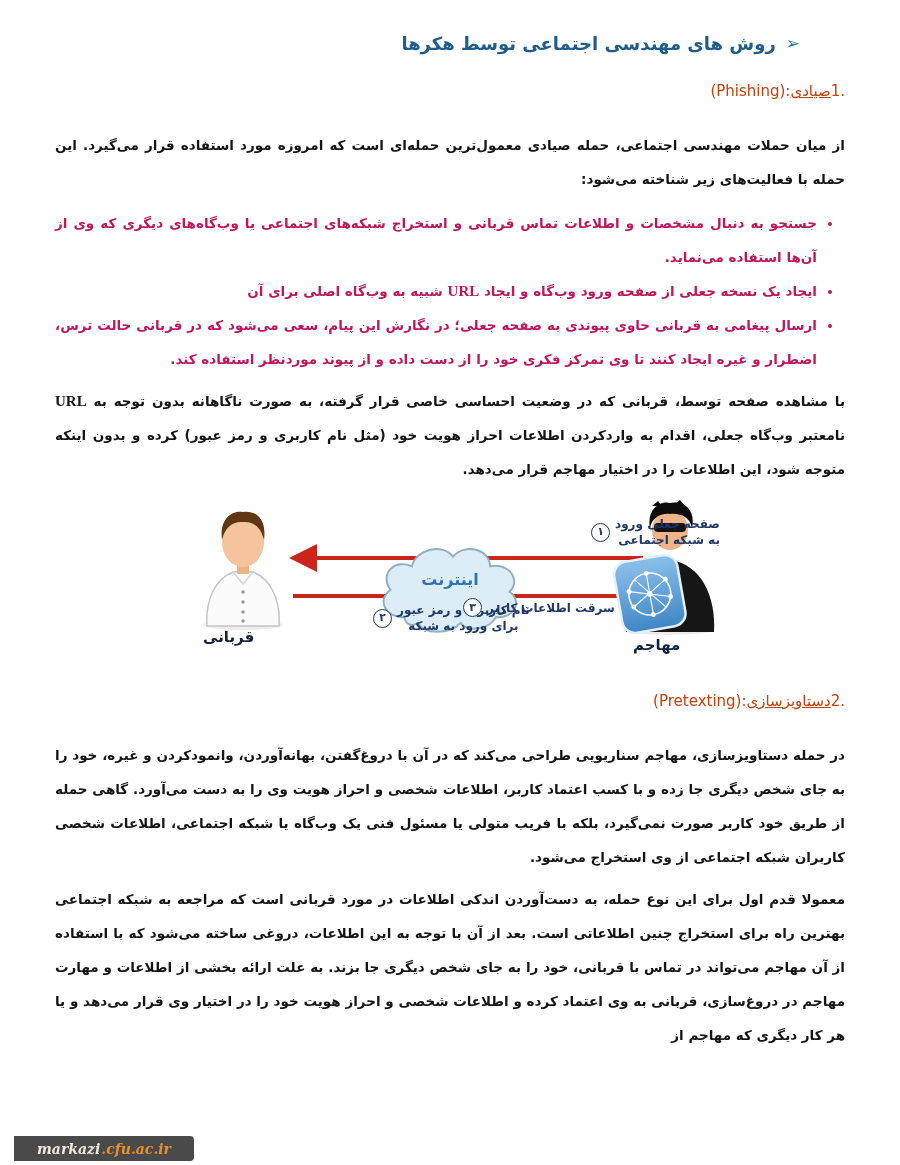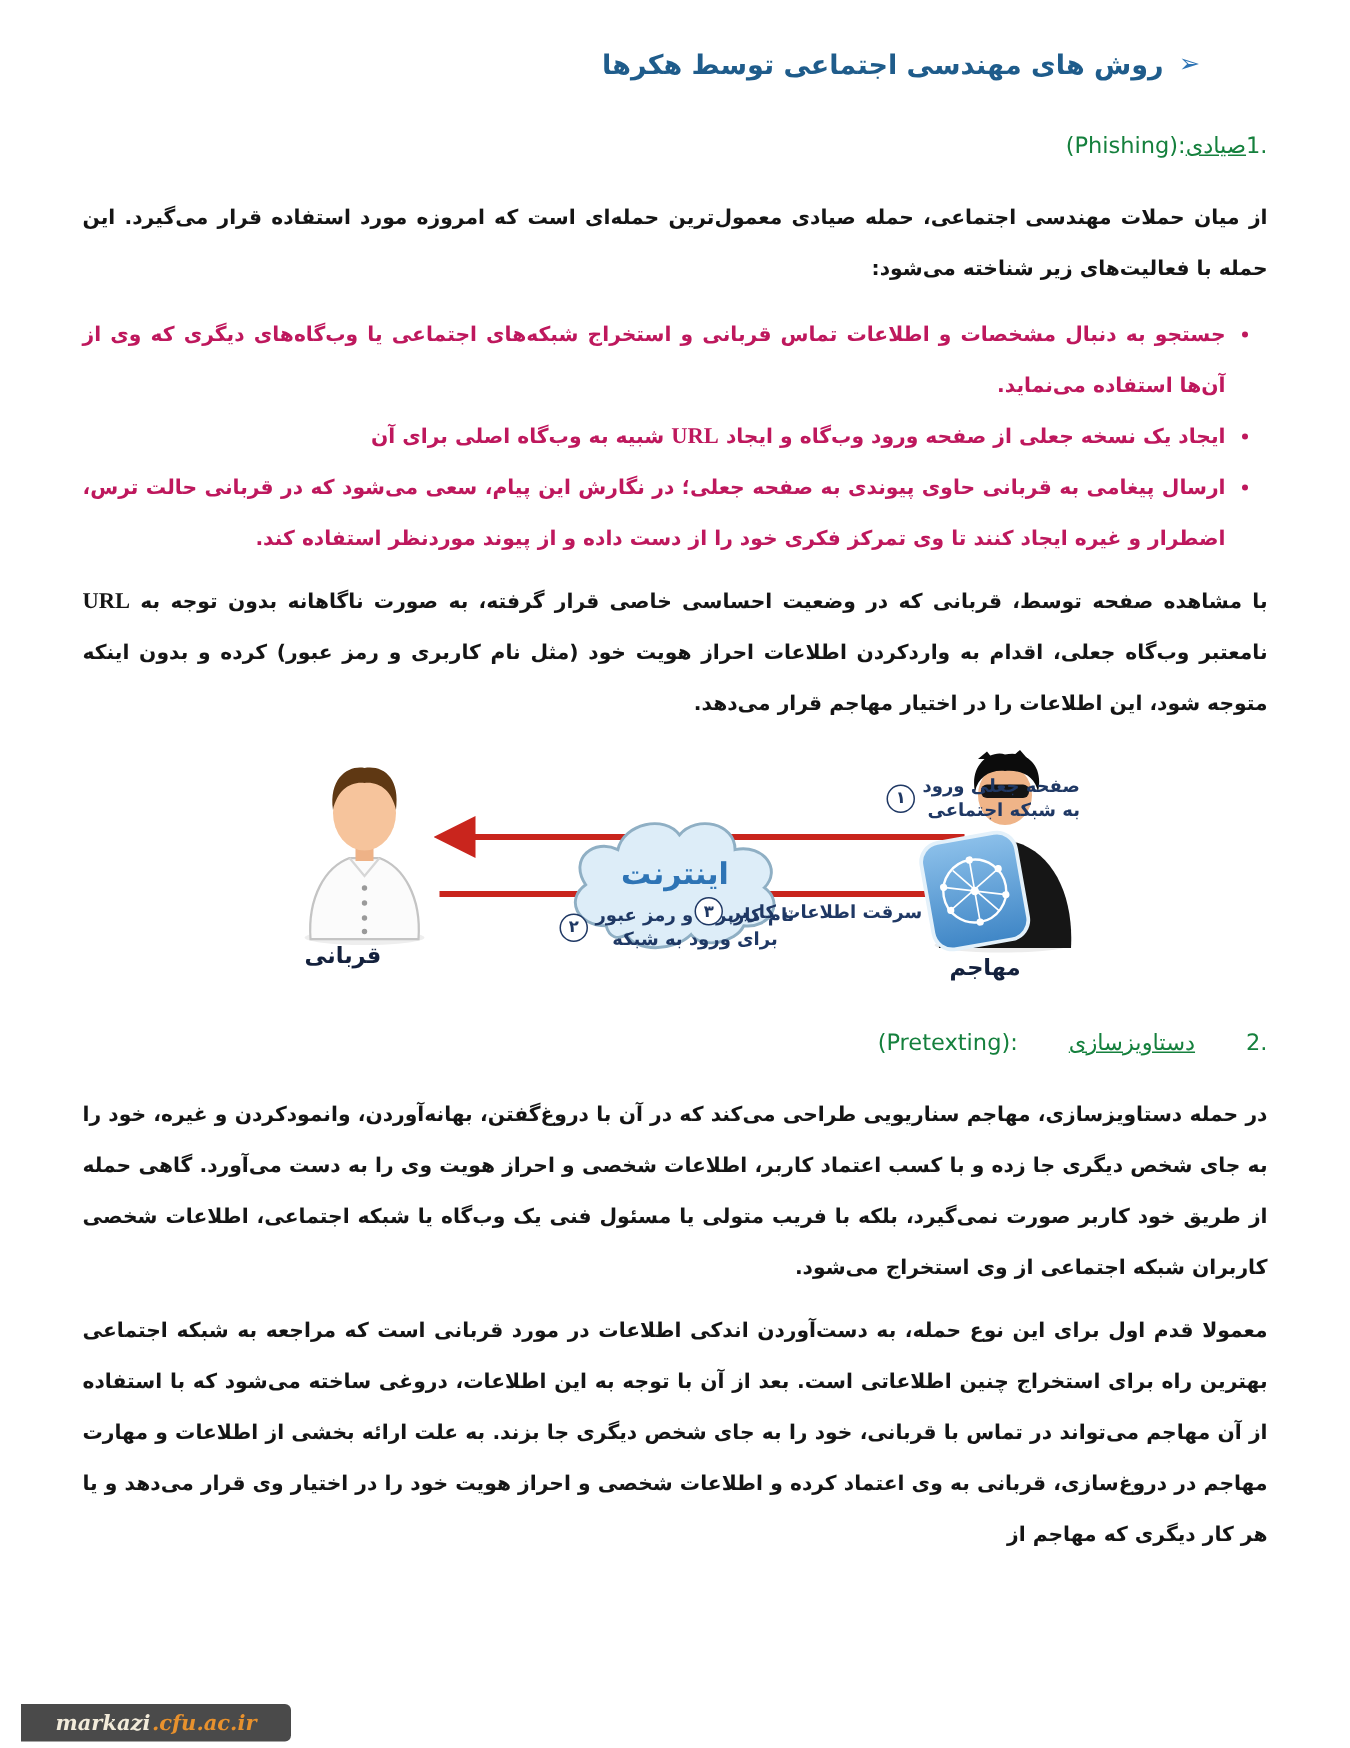--- a/index.html
+++ b/index.html
@@ -30,23 +30,23 @@
   .p-after-h{margin-top:22px;}
   .p-tight{margin-top:8px;}
 
   .url-inline{
     font-family:"Liberation Serif",serif;
     font-weight:bold;font-size:15px;
   }
 
   
   .orange-heading{
-    display:flex;direction:ltr;justify-content:flex-end;align-items:flex-end;
+    display:flex;direction:ltr;justify-content:flex-end;align-items:flex-start;
     margin-top:24px;height:24px;
-    color:#15803d;font-size:15px;font-weight:normal;
+    color:#c2410c;font-size:15px;font-weight:normal;
   }
   .orange-heading .fa-part{font-weight:normal;text-decoration:underline;}
 
   
   ul.bullets{
     direction:rtl;margin:10px 0 0 0;padding:0 28px 0 0;
     list-style:disc outside;
   }
   ul.bullets li{
     text-align:justify;font-size:13.5px;font-weight:bold;line-height:34px;color:#be185d;
@@ -59,21 +59,21 @@
   .arrows{position:absolute;left:0;top:0;}
   .figure{position:absolute;}
   .fig-caption{
     position:absolute;direction:rtl;text-align:left;
     color:#14213d;font-size:15px;font-weight:bold;
   }
   .cloud-wrap{position:absolute;left:312px;top:28px;width:166px;height:118px;}
   .cloud-label{
     position:absolute;left:312px;top:74px;width:166px;
     text-align:center;direction:rtl;
-    color:#2E74B5;font-size:20px;font-weight:bold;
+    color:#2E74B5;font-size:16px;font-weight:bold;
   }
   .step{
     position:absolute;display:flex;direction:ltr;align-items:center;gap:5px;
     color:#1F3864;font-size:12px;font-weight:bold;line-height:16px;
   }
   .step .num{
     flex:0 0 auto;width:17px;height:17px;border:1.5px solid #1F3864;border-radius:50%;
     display:flex;align-items:center;justify-content:center;
     font-size:11px;color:#1F3864;background:#fff;
   }
@@ -201,21 +201,21 @@
           <span>برای ورود به شبکه</span>
         </span>
       </div>
 
       <div class="step" style="left:408px;top:102px;">
         <span class="num">۳</span>
         <span class="lines"><span>سرقت اطلاعات کاربر</span></span>
       </div>
     </div>
 
-    <div class="orange-heading" style="margin-top:12px;gap:34px;">
+    <div class="orange-heading" style="margin-top:24px;">
       <span>(Pretexting):</span>
         <span class="fa-part">دستاویزسازی</span>
         <span>2.</span>
     </div>
 
     <p class="para p-after-h">در حمله دستاویزسازی، مهاجم سناریویی طراحی می‌کند که در آن با دروغ‌گفتن، بهانه‌آوردن، وانمودکردن و غیره، خود را به جای شخص دیگری جا زده و با کسب اعتماد کاربر، اطلاعات شخصی و احراز هویت وی را به دست می‌آورد. گاهی حمله از طریق خود کاربر صورت نمی‌گیرد، بلکه با فریب متولی یا مسئول فنی یک وب‌گاه یا شبکه اجتماعی، اطلاعات شخصی کاربران شبکه اجتماعی از وی استخراج می‌شود.</p>
     <p class="para p-tight">معمولا قدم اول برای این نوع حمله، به دست‌آوردن اندکی اطلاعات در مورد قربانی است که مراجعه به شبکه اجتماعی بهترین راه برای استخراج چنین اطلاعاتی است. بعد از آن با توجه به این اطلاعات، دروغی ساخته می‌شود که با استفاده از آن مهاجم می‌تواند در تماس با قربانی، خود را به جای شخص دیگری جا بزند. به علت ارائه بخشی از اطلاعات و مهارت مهاجم در دروغ‌سازی، قربانی به وی اعتماد کرده و اطلاعات شخصی و احراز هویت خود را در اختیار وی قرار می‌دهد و یا هر کار دیگری که مهاجم از</p>
 
   </div>
 

